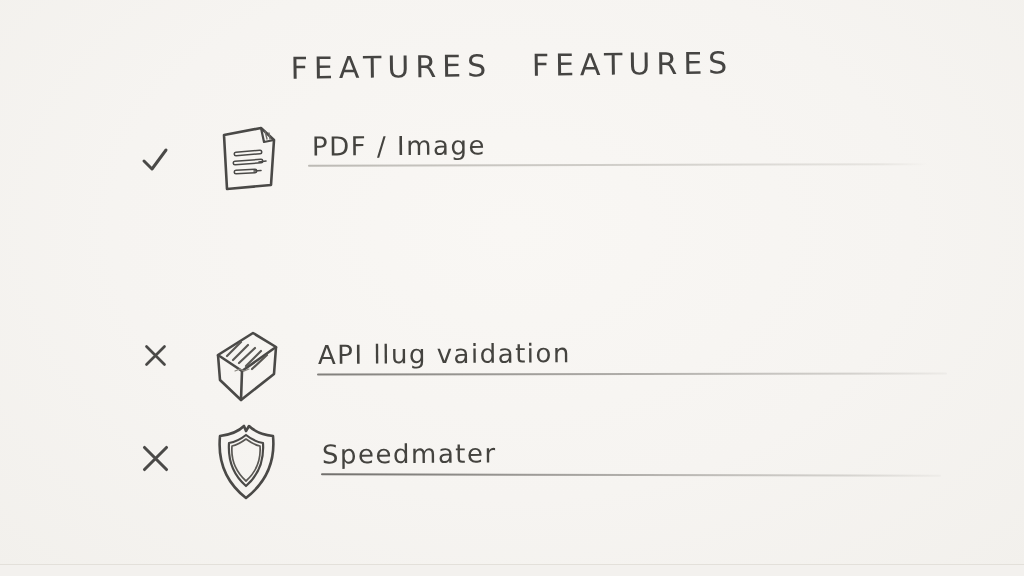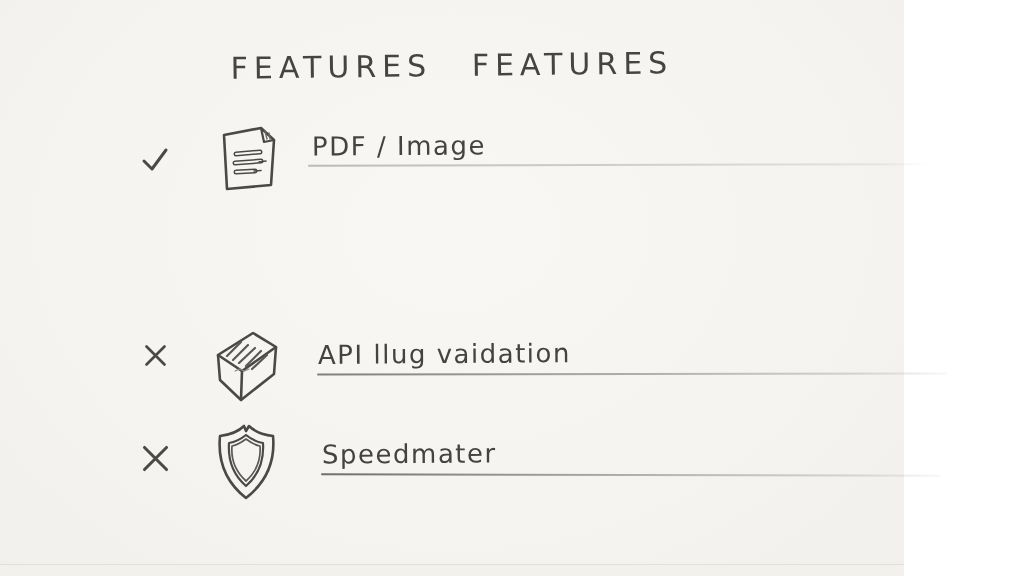--- a/index.html
+++ b/index.html
@@ -3,21 +3,21 @@
 <meta charset="utf-8">
 <style>
   html, body { margin: 0; padding: 0; }
   body {
     width: 1024px; height: 576px;
     font-family: "DejaVu Sans", "Liberation Sans", sans-serif;
     overflow: hidden;
   }
   .canvas {
     position: relative;
-    width: 904px; height: 576px;
+    width: 1024px; height: 576px;
     background:
       radial-gradient(ellipse at 50% 40%, #f9f7f4 0%, #f6f4f1 55%, #f2f0ec 100%);
     color: #4a4947;
   }
   .paper-edge {
     position: absolute; left: 0; right: 0; bottom: 0; height: 11px;
     background: #f3f1ee;
     border-top: 1.5px solid #e3e0da;
   }
   .title {

